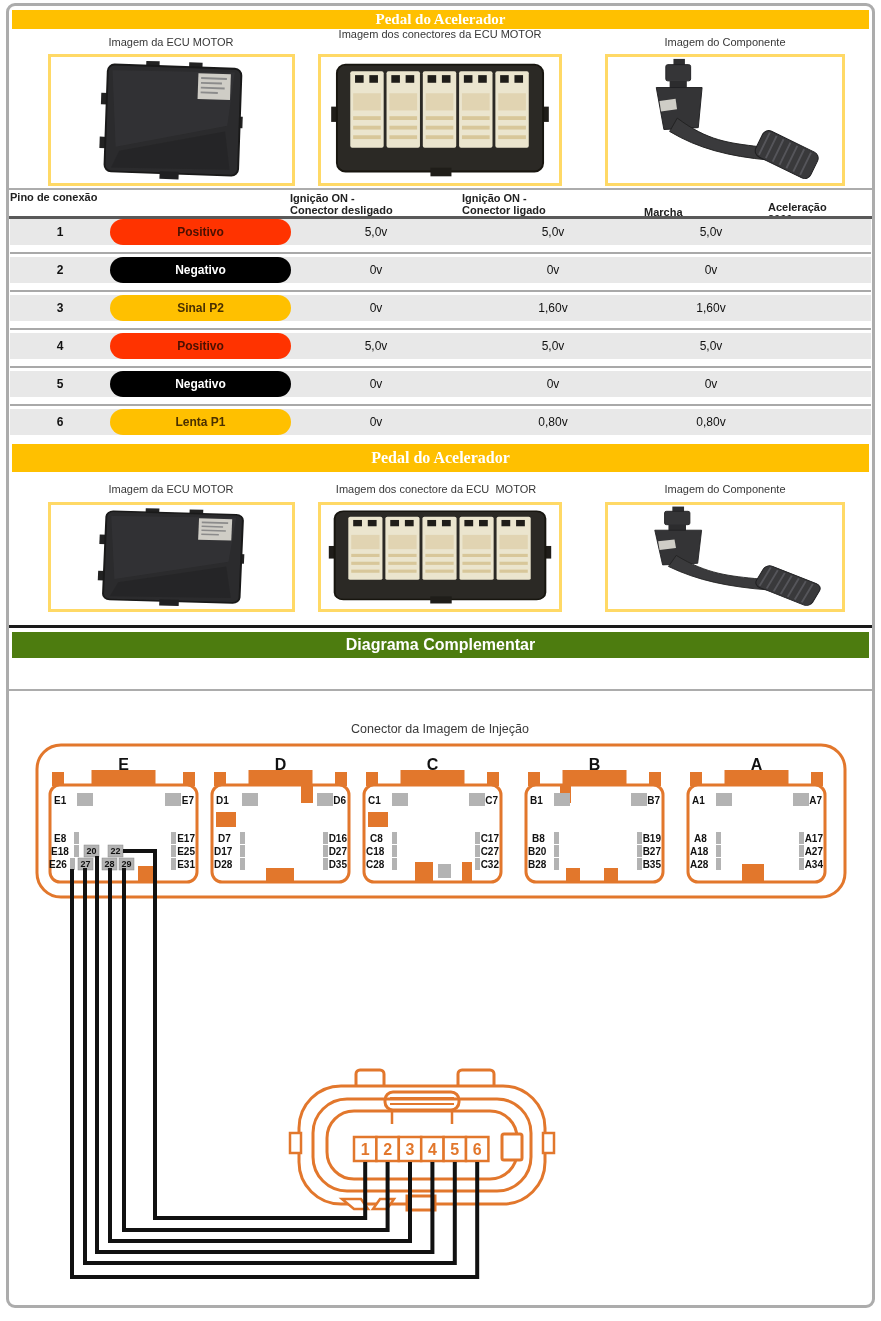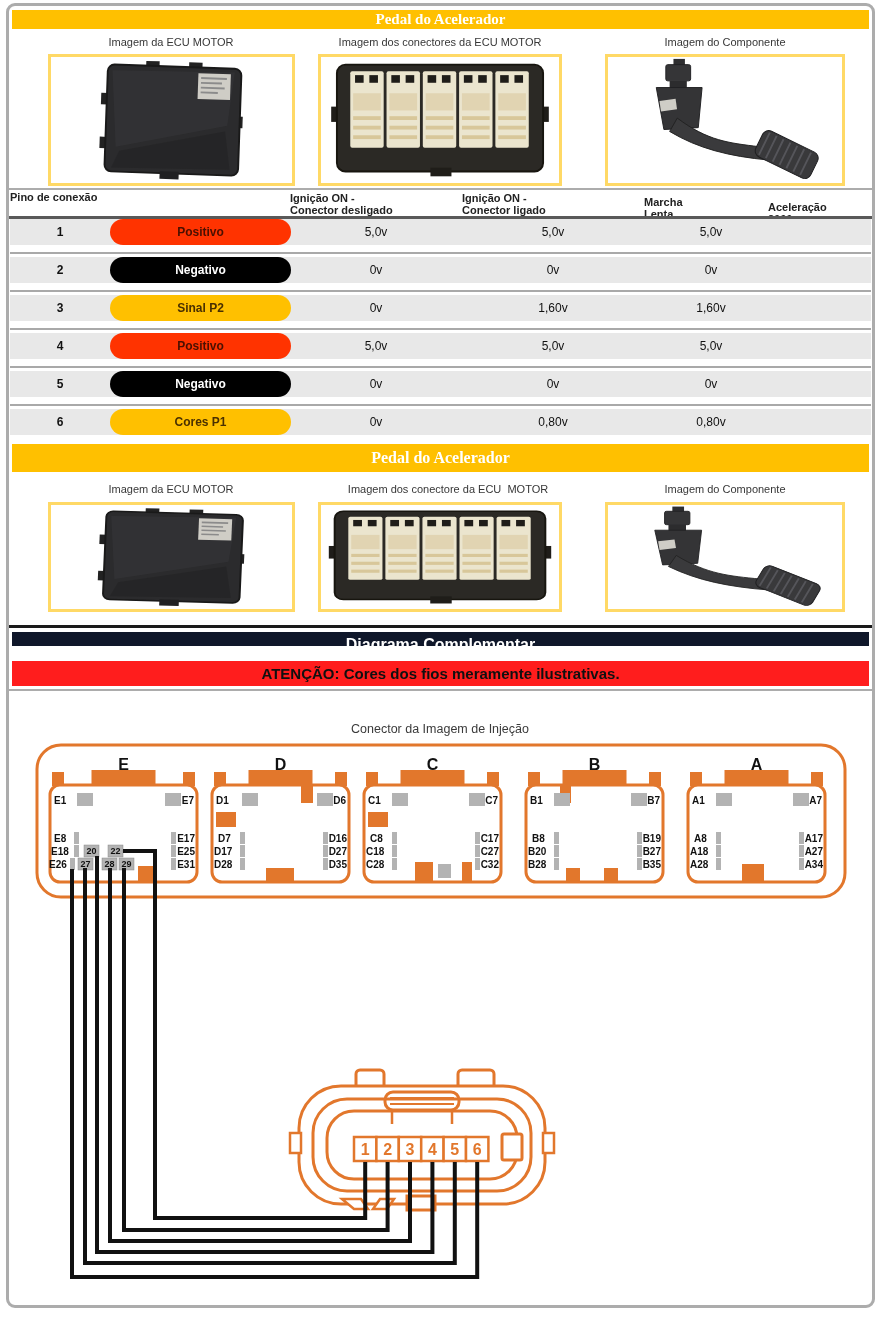--- a/index.html
+++ b/index.html
@@ -4,21 +4,21 @@
 <style>
   html,body{margin:0;padding:0;background:#fff;}
   .page{position:relative;width:881px;height:1321px;background:#fff;overflow:hidden;
         font-family:"Liberation Sans",sans-serif;color:#111;}
   .page-border{position:absolute;left:6px;top:3px;width:863px;height:1299px;
         border:3px solid #ACACAC;border-radius:9px;pointer-events:none;}
   .bar{position:absolute;left:12px;width:857px;text-align:center;font-weight:bold;color:#fff;}
   .bar-yellow{background:#FFC000;font-family:Liberation Serif, serif;}
   #bar1{top:10px;height:19px;line-height:19px;font-size:15px;}
   #bar2{top:444px;height:28px;line-height:28px;font-size:16px;}
-  #bar-blue{top:632px;height:14px;line-height:26px;font-size:16px;background:#0f172a;}
+  #bar-blue{top:632px;height:26px;line-height:26px;font-size:16px;background:#4d7c0f;}
   #bar-red{top:661px;height:25px;line-height:25px;font-size:15px;background:#FF1D1D;color:#101010;}
   .cap{position:absolute;transform:translateX(-50%);font-size:11px;color:#373737;white-space:pre;}
   .frame{position:absolute;border:3px solid #FFD966;background:#fff;box-sizing:border-box;}
   .frame svg{display:block;width:100%;height:100%;}
   .hline{position:absolute;left:9px;width:863px;height:2px;background:#ACACAC;}
   .hline.dark{background:#595959;height:3px;}
   .hline.black{background:#1A1A1A;height:3px;}
   .band{position:absolute;left:10px;width:861px;height:26px;background:#E8E8E8;}
   .sep{position:absolute;left:10px;width:861px;height:2px;background:#A9A9A9;}
   .cell{position:absolute;top:0;height:26px;line-height:26px;font-size:12px;text-align:center;}
@@ -121,21 +121,21 @@
             <path d="M158,90 l-0,26 M166,90 l0,26 M174,90 l0,26 M182,90 l0,26 M190,90 l0,26 M198,90 l0,26 M206,90 l0,26" stroke="#55555a" stroke-width="2"></path>
           </g>
         </g>
       </symbol>
     </defs>
   </svg>
 
   <div id="bar1" class="bar bar-yellow">Pedal do Acelerador</div>
 
   <div class="cap" style="left:171px;top:36px">Imagem da ECU MOTOR</div>
-  <div class="cap" style="left:440px;top:36px">Imagem dos conectores da ECU MOTOR</div>
+  <div class="cap" style="left:440px;top:28px">Imagem dos conectores da ECU MOTOR</div>
   <div class="cap" style="left:725px;top:36px">Imagem do Componente</div>
 
   <div class="frame" style="left:48px;top:54px;width:247px;height:132px">
     <svg viewBox="0 0 247 132">
         <use href="#sym-ecu"></use>
       </svg>
   </div>
   <div class="frame" style="left:318px;top:54px;width:244px;height:132px">
     <svg viewBox="0 0 244 132">
         <use href="#sym-conn"></use>
@@ -151,21 +151,21 @@
 
   <div class="thead one" style="left:10px;width:100px">Pino de conexão</div>
   <div class="thead" style="left:290px;width:172px;padding-top:1px">
     <div>Ignição ON -</div>
     <div>Conector desligado</div>
   </div>
   <div class="thead" style="left:462px;width:182px;padding-top:1px">
     <div>Ignição ON -</div>
     <div>Conector ligado</div>
   </div>
-  <div class="thead" style="left:644px;width:134px;padding-top:5px">
+  <div class="thead" style="left:644px;width:134px;padding-top:15px">
     <div>Marcha</div>
     <div>Lenta</div>
   </div>
   <div class="thead" style="left:768px;width:93px;padding-top:10px">
     <div>Aceleração</div>
     <div>3000</div>
   </div>
 
   <div class="hline dark" style="top:216px"></div>
 
@@ -209,52 +209,51 @@
     <div class="cell c-pin">5</div>
     <div class="cell c-sig" style="background: rgb(0, 0, 0); color: rgb(255, 255, 255);">Negativo</div>
     <div class="cell c-v1">0v</div>
     <div class="cell c-v2">0v</div>
     <div class="cell c-v3">0v</div>
     <div class="cell c-v4"></div>
   </div>
   <div class="sep" style="top:404px"></div>
   <div class="band" style="top:409px">
     <div class="cell c-pin">6</div>
-    <div class="cell c-sig" style="background: rgb(255, 192, 0); color: rgb(74, 48, 0);">Cores P1</div>
+    <div class="cell c-sig" style="background: rgb(255, 192, 0); color: rgb(74, 48, 0);">Lenta P1</div>
     <div class="cell c-v1">0v</div>
     <div class="cell c-v2">0,80v</div>
     <div class="cell c-v3">0,80v</div>
     <div class="cell c-v4"></div>
   </div>
 
   <div id="bar2" class="bar bar-yellow">Pedal do Acelerador</div>
 
   <div class="cap" style="left:171px;top:483px">Imagem da ECU MOTOR</div>
-  <div class="cap" style="left:448px;top:483px">Imagem dos conectore da ECU  MOTOR</div>
+  <div class="cap" style="left:436px;top:483px">Imagem dos conectore da ECU  MOTOR</div>
   <div class="cap" style="left:725px;top:483px">Imagem do Componente</div>
 
   <div class="frame" style="left:48px;top:502px;width:247px;height:110px">
     <svg viewBox="0 0 247 132" preserveAspectRatio="none">
         <use href="#sym-ecu"></use>
       </svg>
   </div>
   <div class="frame" style="left:318px;top:502px;width:244px;height:110px">
     <svg viewBox="0 0 244 132" preserveAspectRatio="none">
         <use href="#sym-conn"></use>
       </svg>
   </div>
   <div class="frame" style="left:605px;top:502px;width:240px;height:110px">
     <svg viewBox="0 0 240 132" preserveAspectRatio="none">
         <use href="#sym-pedal"></use>
       </svg>
   </div>
 
   <div class="hline black" style="top:625px"></div>
   <div id="bar-blue" class="bar">Diagrama Complementar</div>
-  <div id="bar-red" class="bar">ATENÇÃO: Cores dos fios meramente ilustrativas.</div>
   <div class="hline" style="top:689px"></div>
 
   <div class="diagram-title">Conector da Imagem de Injeção</div>
 
   <svg style="position:absolute;left:0;top:695px" width="881" height="611" viewBox="0 695 881 611">
     <g fill="none" stroke="#E2772C" stroke-width="3">
       <rect x="37" y="745" width="808" height="152" rx="24"></rect>
     </g>
 
     <g>

